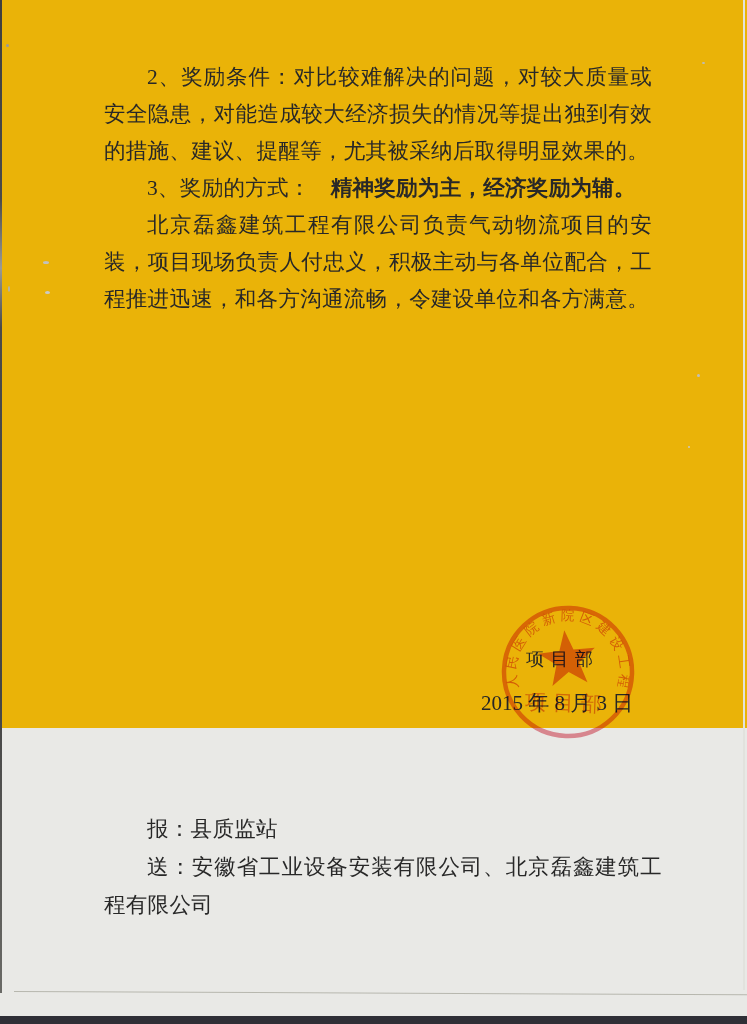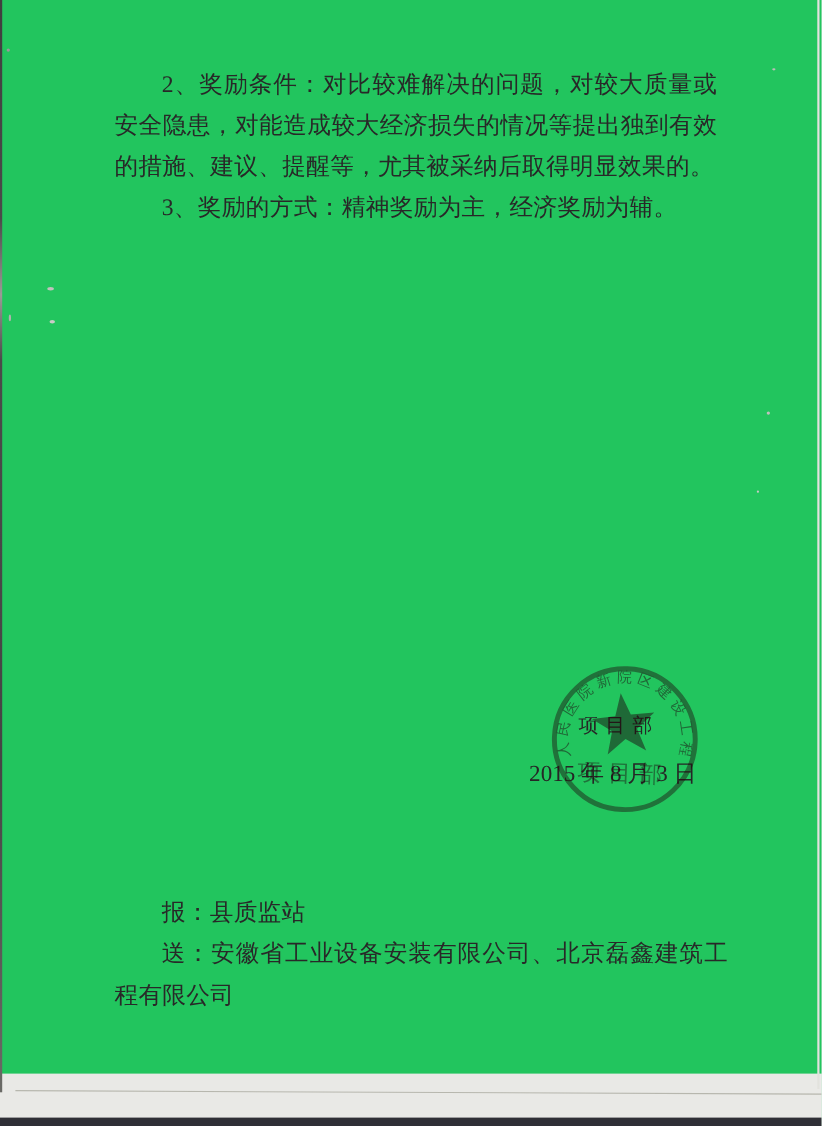--- a/index.html
+++ b/index.html
@@ -2,22 +2,22 @@
 <html><head>
 <meta charset="utf-8">
 <style>
   html,body{margin:0;padding:0;}
   body{
     width:747px;height:1024px;position:relative;overflow:hidden;
     background:#e9e9e6;
     font-family:"Liberation Serif","DejaVu Serif",serif;
   }
   .page{
-    position:absolute;left:0;top:0;width:747px;height:976px;
-    background:#22c55e;
+    position:absolute;left:0;top:0;width:747px;height:728px;
+    background:#eab308;
   }
   
   .edge-left{
     position:absolute;left:0;top:0;width:2px;height:993px;
     background:linear-gradient(180deg,#3f3f3f 0%,#4a4a4a 20%,#9a9a96 27%,#4a4a4a 33%,#454545 70%,#6a6a66 100%);
   }
   .edge-bottom-band{
     position:absolute;left:0;top:1016px;width:747px;height:8px;
     background:#2f2f36;
   }
@@ -39,21 +39,21 @@
   .speck.s7{left:688px;top:446px;width:2px;height:2px;background:#cacac6;}
 
   
   .body-text{
     position:absolute;left:104px;top:59px;width:548px;
     font-size:21.5px;line-height:37px;color:#282828;
     text-align:justify;text-justify:inter-ideograph;
     letter-spacing:0.3px;
   }
   .body-text p{margin:0;text-indent:43px;}
-  .bold{font-weight:normal;}
+  .bold{font-weight:bold;margin-left:20px;}
 
   .sig-dept{
     position:absolute;left:526px;top:647px;
     font-size:18px;color:#262626;letter-spacing:1px;white-space:nowrap;
   }
   .sig-date{
     position:absolute;left:481px;top:689px;
     font-size:21px;color:#262626;white-space:nowrap;
   }
 
@@ -83,20 +83,21 @@
   }
 </style>
 </head>
 <body>
 
 <div class="page">
 
   <div class="body-text">
     <p><span>2、奖励条件：对比较难解决的问题，对较大质量或安全隐患，对能造成较大经济损失的情况等提出独到有效的措施、建议、提醒等，尤其被采纳后取得明显效果的。</span></p>
     <p><span>3、奖励的方式：</span><span class="bold">精神奖励为主，经济奖励为辅。</span></p>
+    <p><span>北京磊鑫建筑工程有限公司负责气动物流项目的安装，项目现场负责人付忠义，积极主动与各单位配合，工程推进迅速，和各方沟通流畅，令建设单位和各方满意。</span></p>
   </div>
 
   <div class="sig-dept">项 目 部</div>
   <div class="sig-date">2015 年 8 月 3 日</div>
 
   <svg class="seal" viewBox="0 0 140 140" xmlns="http://www.w3.org/2000/svg">
     <circle class="ring" cx="70" cy="70" r="64"></circle>
     <path id="sealArcPath" d="M 21.1 87.8 A 52 52 0 1 1 118.9 87.8" fill="none"></path>
     <text class="arc-label">
       <textPath href="#sealArcPath" startOffset="50%" text-anchor="middle">人民医院新院区建设工程</textPath>

